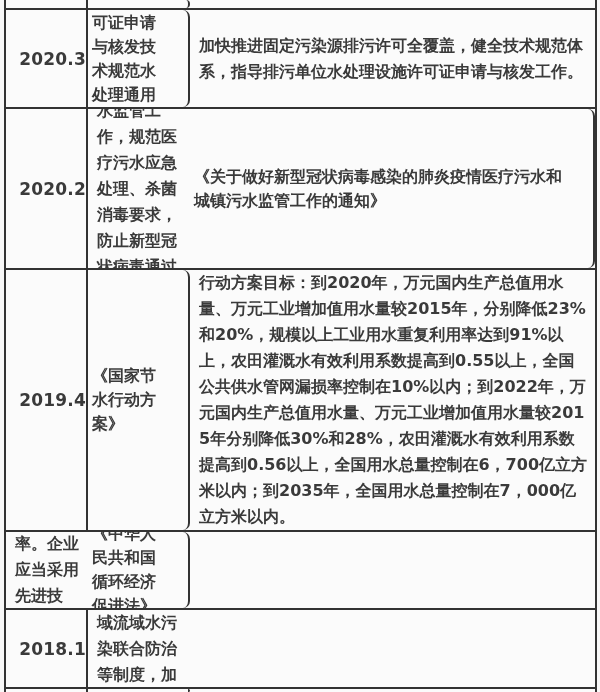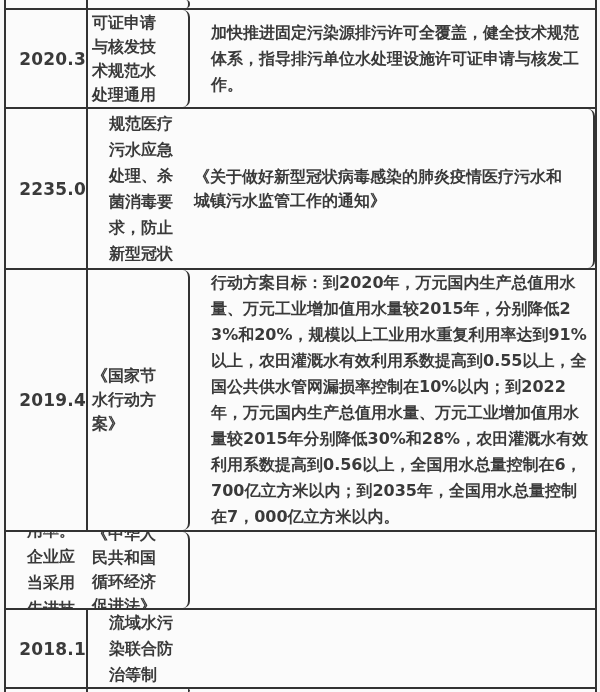--- a/index.html
+++ b/index.html
@@ -50,21 +50,21 @@
     font-size: 17px;
     letter-spacing: 0.2px;
   }
   .c-name {
     padding: 0 19px 0 4px;
     font-size: 16px;
     line-height: 24px;
     border-radius: 7px;
   }
   .c-desc {
-    padding: 0 6px 0 21px;
+    padding: 0 6px 0 9px;
     font-size: 16px;
     line-height: 26px;
   }
   .c-name span, .c-desc span {
     display: block;
     word-break: break-all;
   }
 </style>
 </head>
 <body>
@@ -85,21 +85,21 @@
       <div class="cell c-name">
         <span>《排污许可证申请与核发技术规范水处理通用工序》</span>
       </div>
       <div class="cell c-desc">
         <span>加快推进固定污染源排污许可全覆盖，健全技术规范体系，指导排污单位水处理设施许可证申请与核发工作。</span>
       </div>
     </div>
 
     <div class="row r2">
       <div class="cell c-date">
-        <span>2235.0</span>
+        <span>2020.2</span>
       </div>
       <div class="cell c-desc">
         <span>部署医疗污水和城镇污水监管工作，规范医疗污水应急处理、杀菌消毒要求，防止新型冠状病毒通过粪便和污水扩散传播。</span>
       </div>
       <div class="cell c-name">
         <span>《关于做好新型冠状病毒感染的肺炎疫情医疗污水和城镇污水监管工作的通知》</span>
       </div>
     </div>
 
     <div class="row r3">

